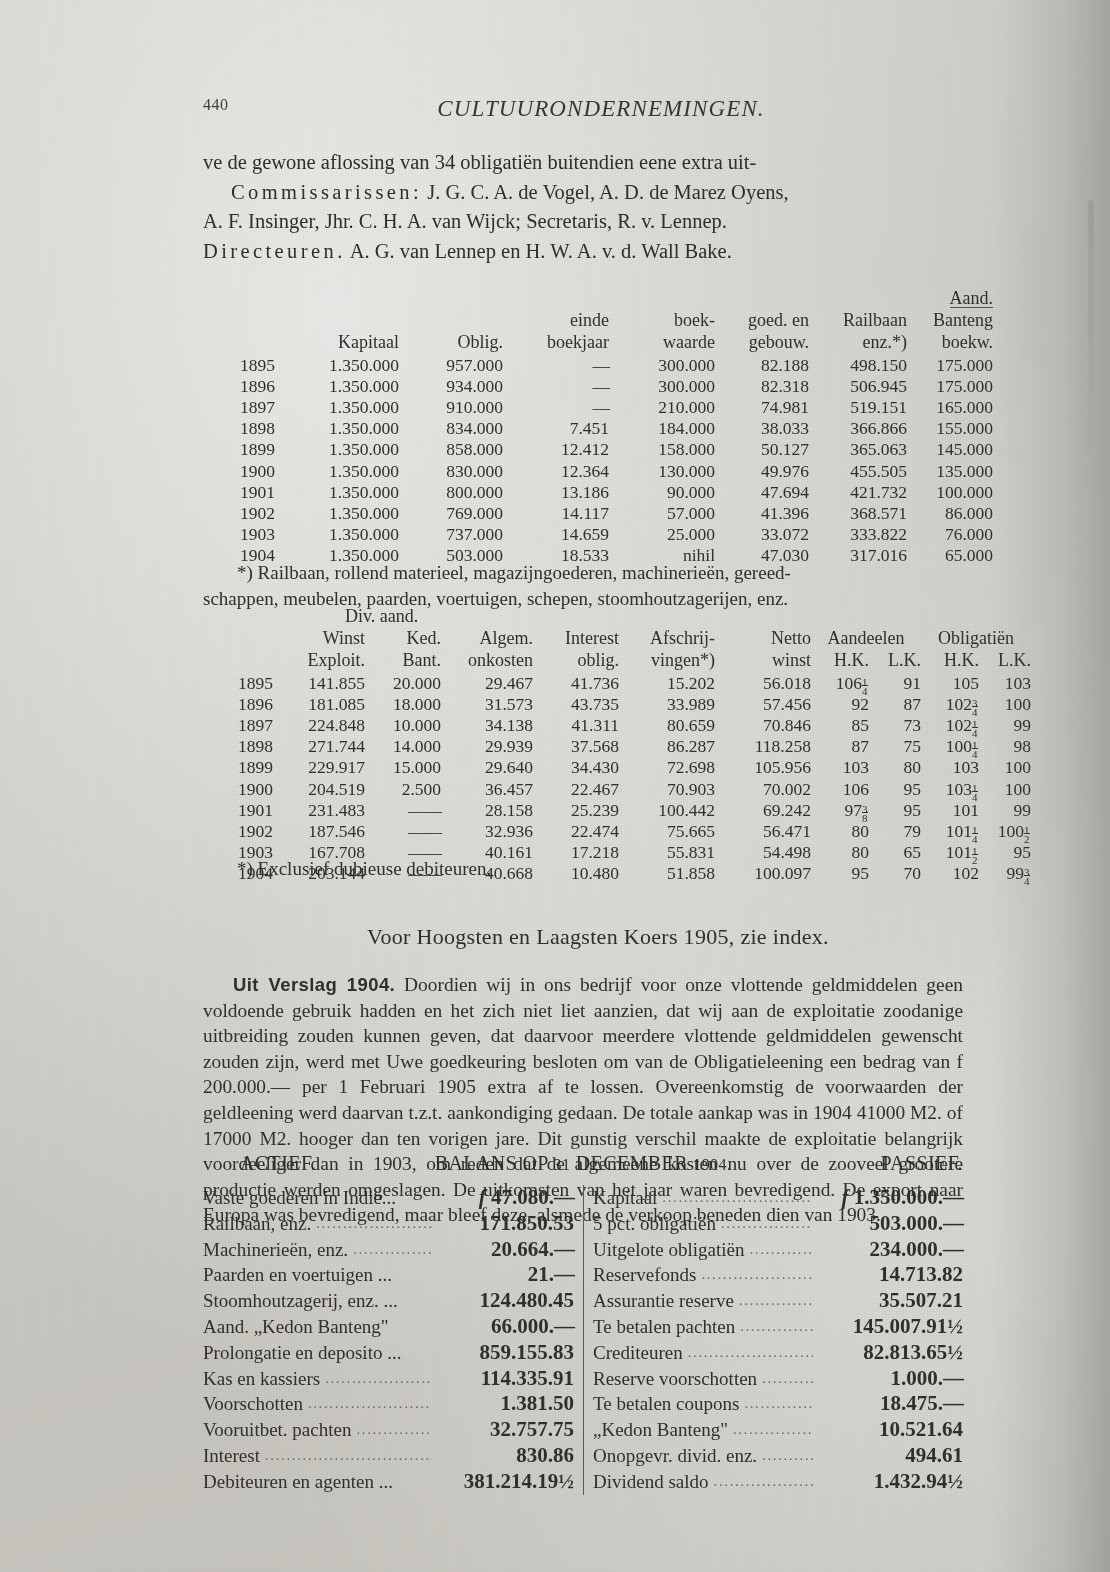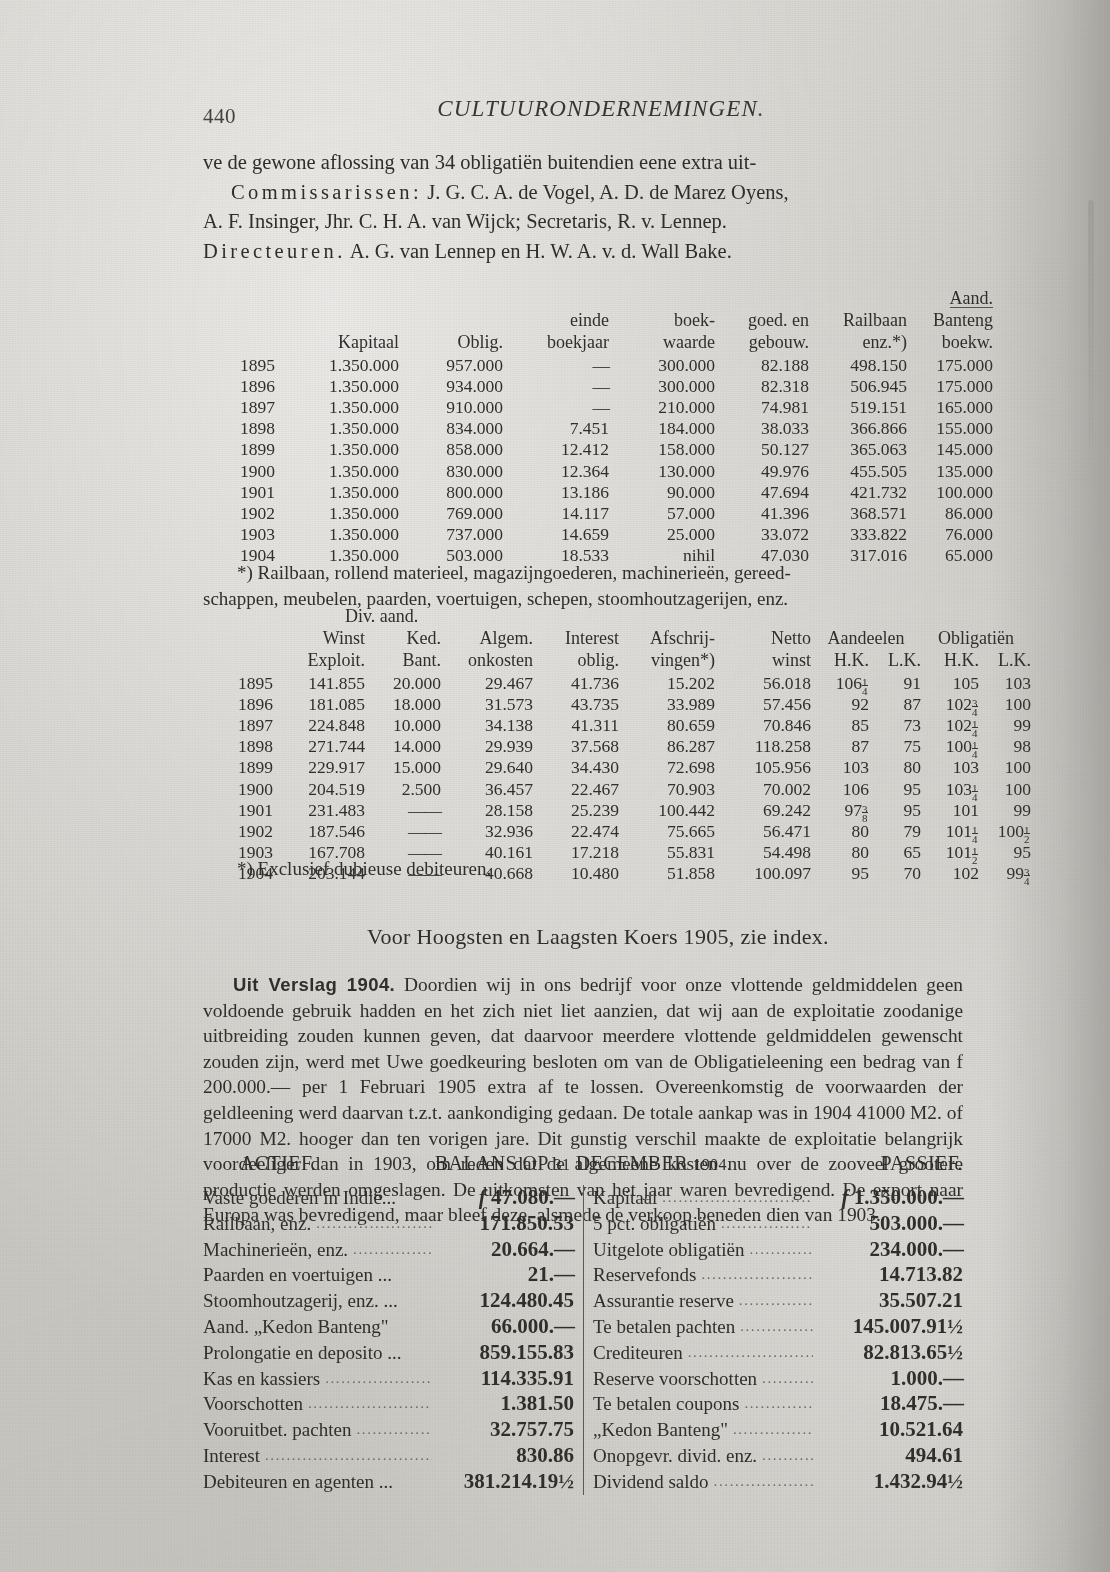--- a/index.html
+++ b/index.html
@@ -52,22 +52,22 @@
   
   .pagehead {
     position: absolute;
     left: 203px;
     top: 96px;
     width: 760px;
     height: 30px;
   }
   .folio {
     position: absolute;
-    left: 0; top: 8px;
-    font-size: 21px;
+    left: 0; top: 0;
+    font-size: 16px;
     letter-spacing: 0.5px;
     color: #46443f;
   }
   .runhead {
     position: absolute;
     left: 0; top: 0;
     width: 760px;
     text-align: center;
     font-style: italic;
     font-size: 23px;

